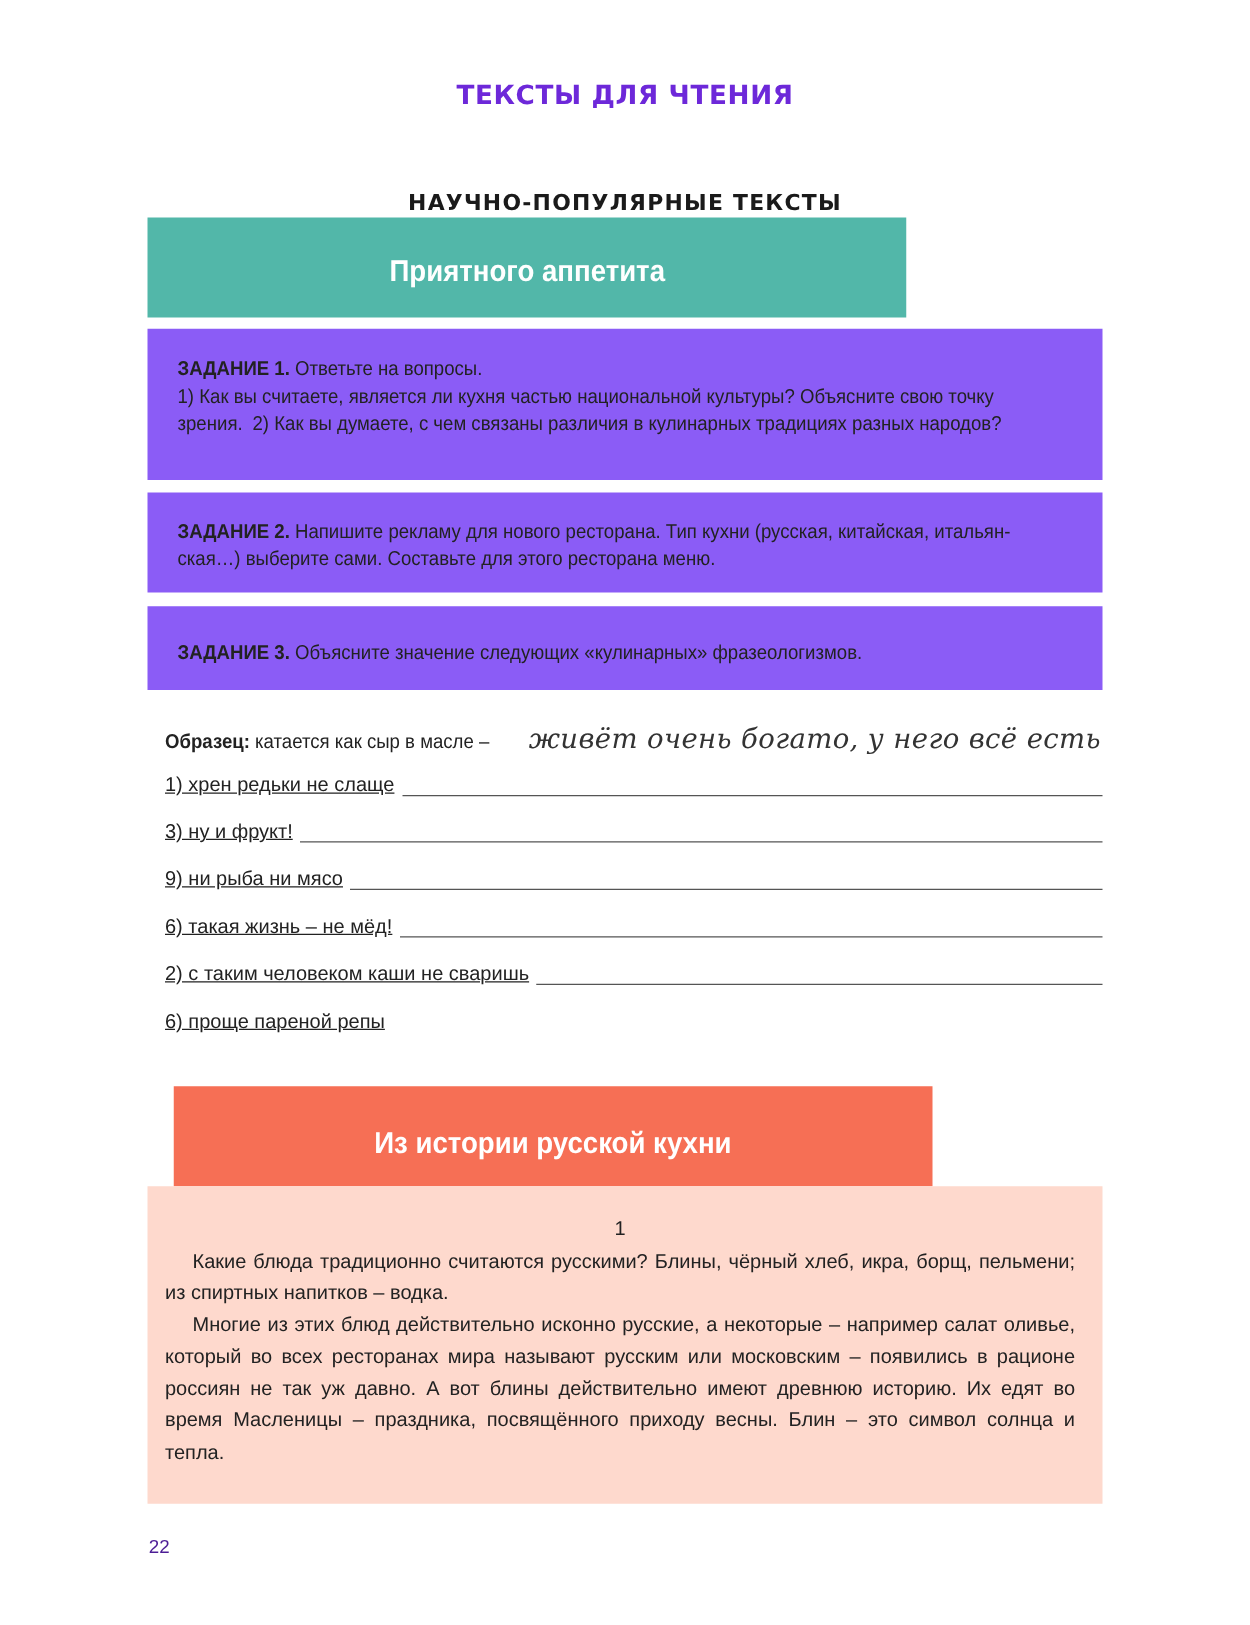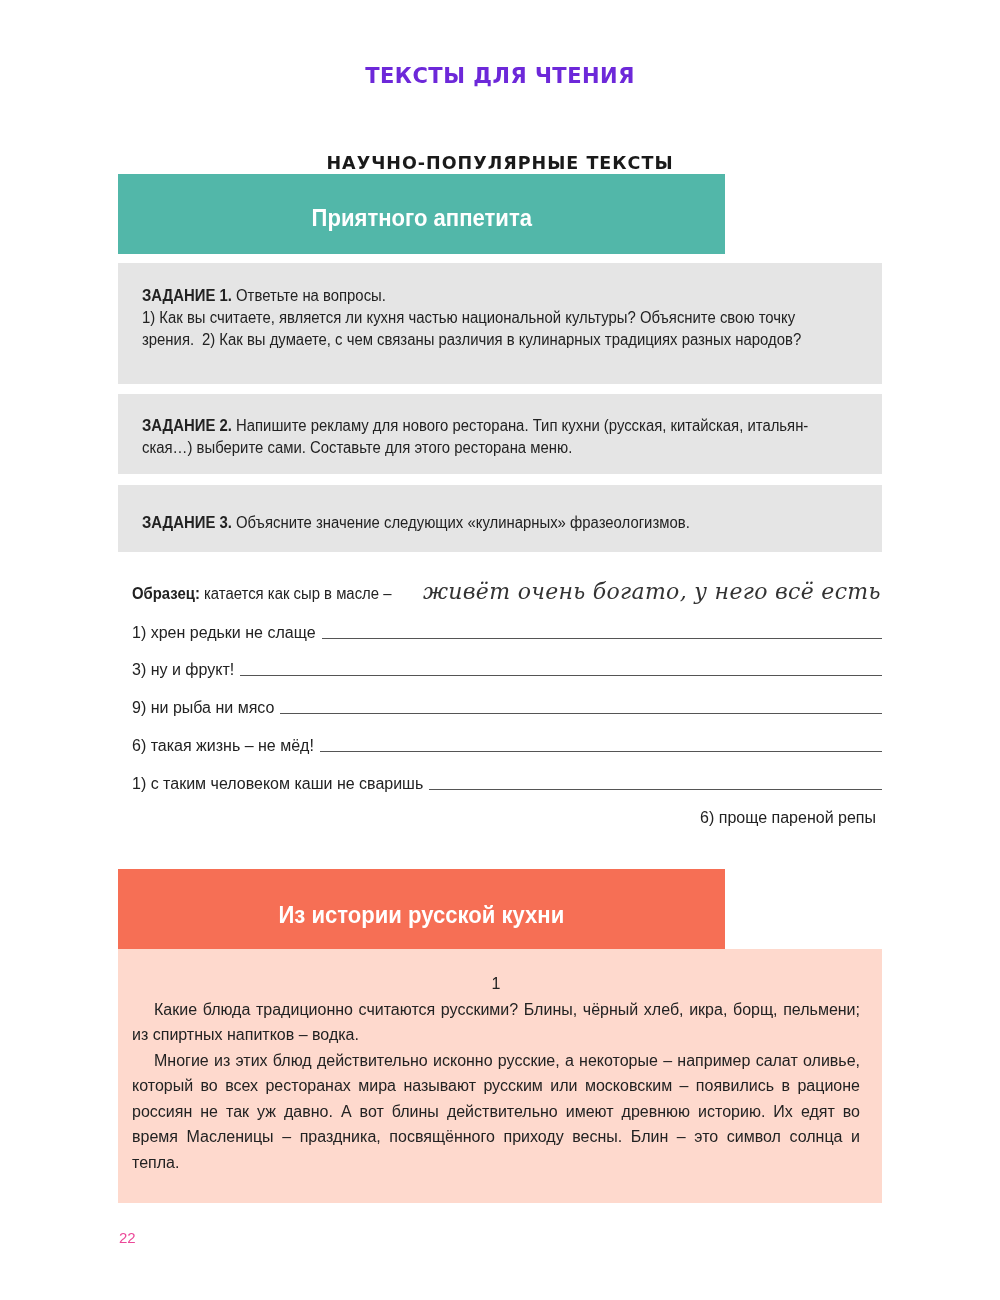--- a/index.html
+++ b/index.html
@@ -18,62 +18,62 @@
     letter-spacing: 1px; color: #1a1a1a; margin-top: 35px;
   }
   .section-header {
     position: absolute; left: 118px; width: 607px; text-align: center;
     color: #ffffff; font-weight: bold; font-size: 24px;
     font-family: "Liberation Sans", sans-serif;
     transform-origin: center;
   }
   .section-header span { display: inline-block; transform: scaleX(0.92); }
   .teal-header { top: 174px; height: 80px; line-height: 88px; background: #52b7a9; }
-  .coral-header { top: 869px; height: 80px; line-height: 92px; background: #f66f55; }
+  .coral-header { top: 869px; height: 80px; line-height: 92px; background: #f66f55; margin-left: 21px; }
 
   .task-box {
-    position: absolute; left: 118px; width: 764px; background: #e5e5e5;
+    position: absolute; left: 118px; width: 764px; background: #8b5cf6;
     box-sizing: border-box; padding: 0 24px; font-size: 16px; line-height: 22px;
     color: #222;
   }
   .task-box b { font-weight: bold; }
   .task1 { top: 263px; height: 121px; padding-top: 22px; }
   .task2 { top: 394px; height: 80px; padding-top: 21px; }
   .task3 { top: 485px; height: 67px; padding-top: 27px; }
   .task-line { display: block; white-space: nowrap; }
   .narrow { display: inline-block; transform: scaleX(0.93); transform-origin: left; white-space: nowrap; }
 
   .sample {
     position: absolute; top: 579px; left: 132px; font-size: 16px; white-space: nowrap;
   }
   .sample b { font-weight: bold; }
   .handwriting {
     font-family: "DejaVu Serif", serif; font-style: italic; font-size: 22px;
     color: #333; letter-spacing: 0.3px; margin-left: 12px;
   }
   .phrase-row {
     position: absolute; left: 132px; width: 750px; height: 22px;
-    display: flex; align-items: flex-end; font-size: 16px;
+    display: flex; align-items: flex-start; font-size: 16px; text-decoration: underline;
   }
   .phrase-text { white-space: nowrap; padding-right: 6px; }
   .answer-line {
     flex: 1; border-bottom: 1px solid #555; height: 16px; margin-bottom: 3px;
   }
   .r1 { top: 620px; } .r2 { top: 657px; } .r3 { top: 695px; }
   .r4 { top: 733px; } .r5 { top: 771px; } .r6 { top: 809px; flex-direction: column; }
 
   .history-box {
     position: absolute; top: 949px; left: 118px; width: 764px; height: 254px;
     background: #fed9cd; box-sizing: border-box; padding: 22px 22px 0 14px;
     font-size: 16px; line-height: 25.5px; color: #222;
   }
   .para-number { text-align: center; margin-bottom: 0; }
   .para { text-indent: 22px; margin: 0; text-align: justify; }
   .page-number {
-    position: absolute; top: 1229px; left: 119px; font-size: 15px; color: #ec4899;
+    position: absolute; top: 1229px; left: 119px; font-size: 15px; color: #4c1d95;
   }
 </style>
 </head>
 <body>
 
 <div class="page-title">ТЕКСТЫ ДЛЯ ЧТЕНИЯ</div>
 <div class="page-subtitle">НАУЧНО-ПОПУЛЯРНЫЕ ТЕКСТЫ</div>
 
 <div class="section-header teal-header">
   <span>Приятного аппетита</span>
@@ -109,21 +109,21 @@
 </div>
 <div class="phrase-row r3">
   <span class="phrase-text">9) ни рыба ни мясо</span>
   <span class="answer-line"></span>
 </div>
 <div class="phrase-row r4">
   <span class="phrase-text">6) такая жизнь – не мёд!</span>
   <span class="answer-line"></span>
 </div>
 <div class="phrase-row r5">
-  <span class="phrase-text">1) с таким человеком каши не сваришь</span>
+  <span class="phrase-text">2) с таким человеком каши не сваришь</span>
   <span class="answer-line"></span>
 </div>
 <div class="phrase-row r6">
   <span class="phrase-text">6) проще пареной репы</span>
   <span class="answer-line"></span>
 </div>
 
 <div class="section-header coral-header">
   <span>Из истории русской кухни</span>
 </div>

